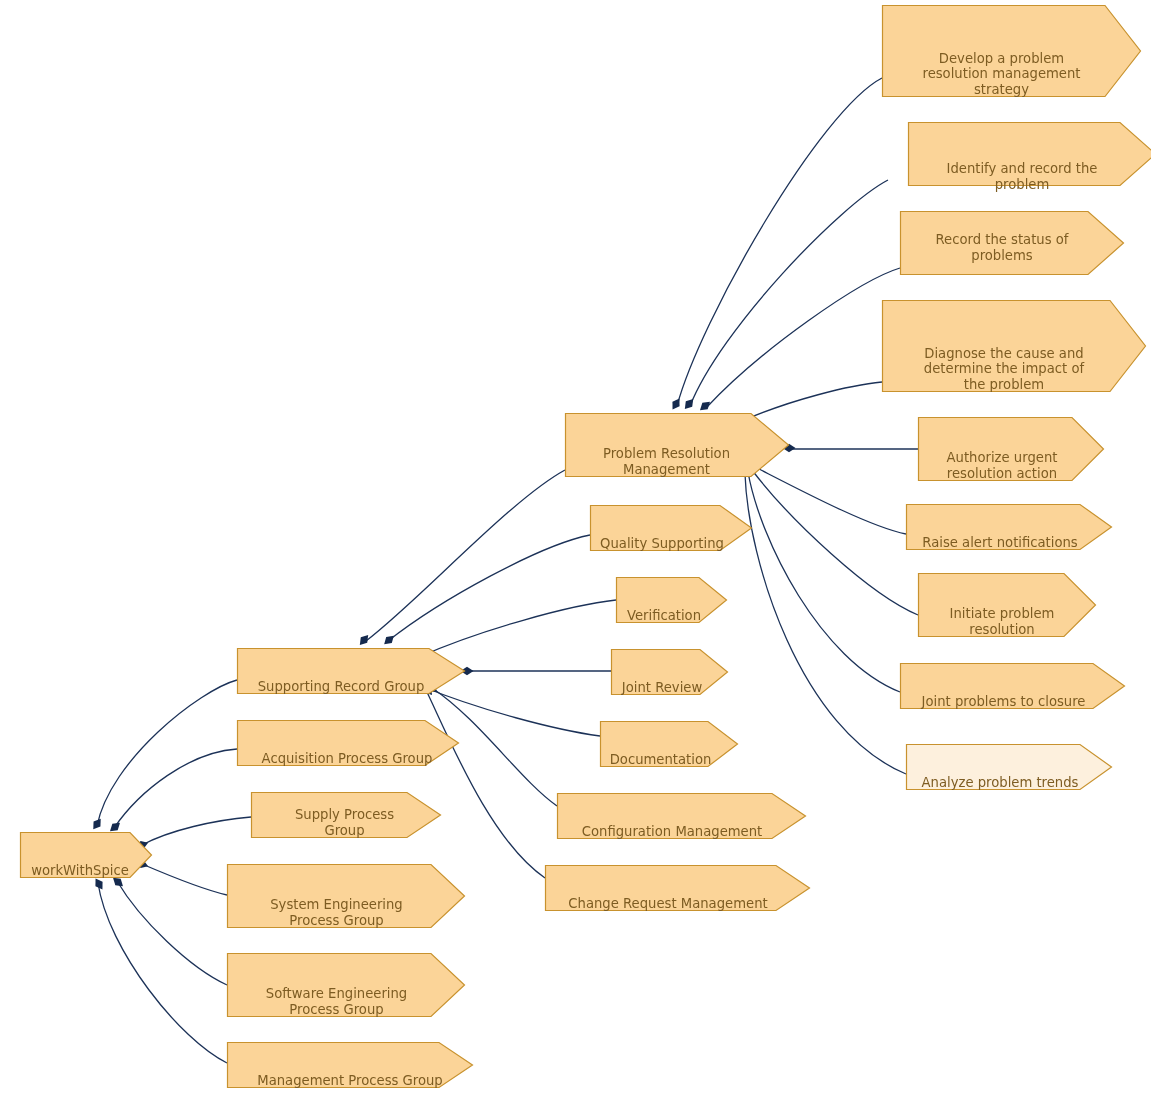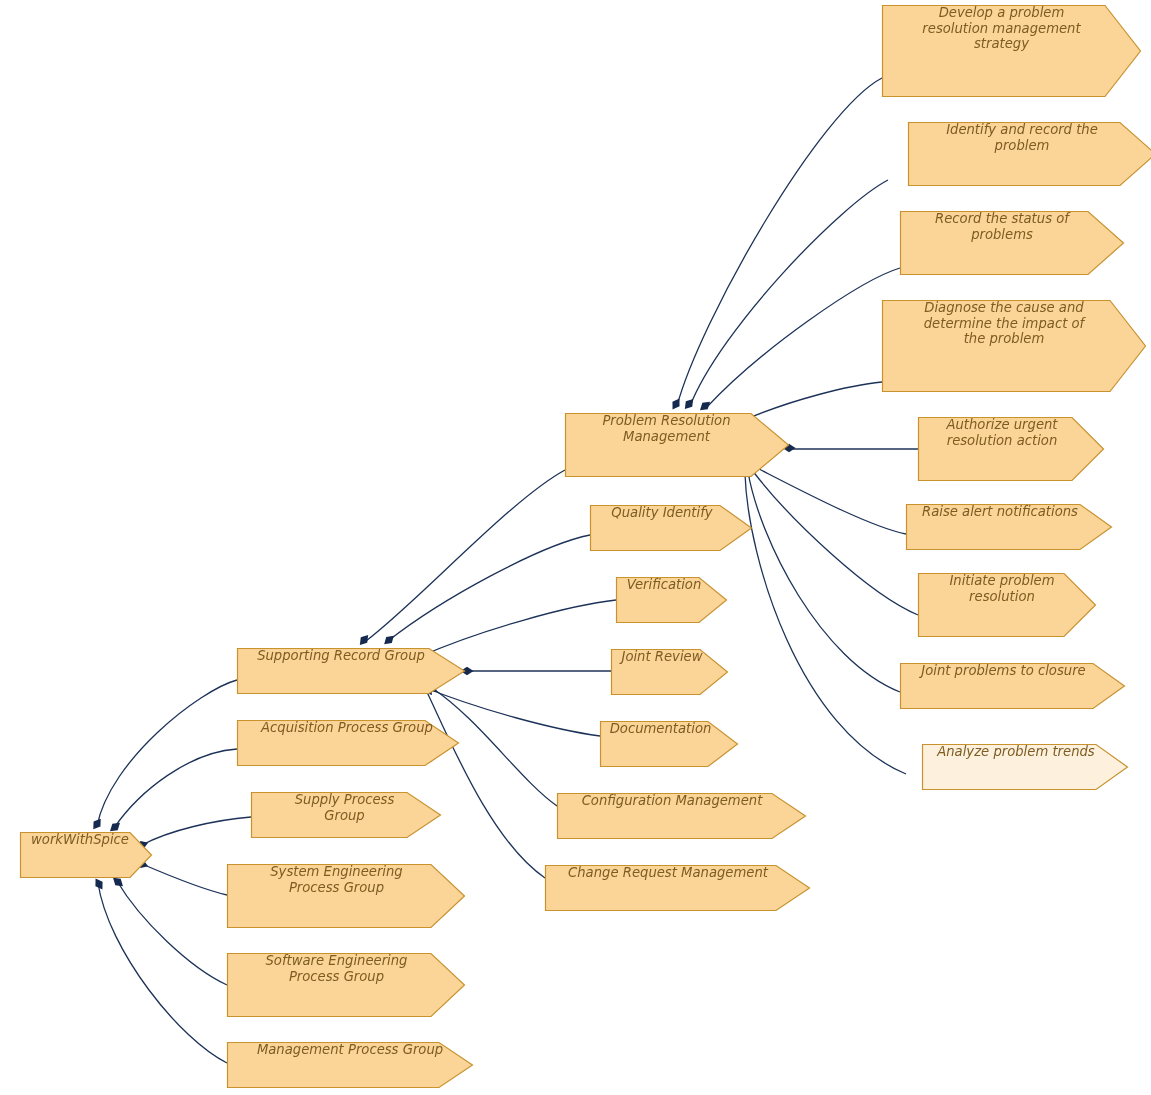--- a/index.html
+++ b/index.html
@@ -20,40 +20,38 @@
     left: 0;
     top: 0;
     width: 1151px;
     height: 1095px;
     pointer-events: none;
   }
   .node {
     position: absolute;
     box-sizing: border-box;
     display: flex;
-    align-items: flex-start;
+    align-items: flex-end;
     justify-content: center;
     text-align: center;
     color: #7d5c22;
     font-size: 13.2px;
     line-height: 15.5px;
     background: #fbd498;
     border: 1px solid #c8922e;
-    font-style: italic;
     
   }
   .node .label {
     display: block;
     white-space: pre-line;
     padding: 0 6px;
   }
   .node.faded {
     background: #fdf0dd;
     border-color: #c8922e;
-    margin-left: 16px;
   }
   
   .node.shape {
     background: transparent;
     border: none;
   }
   .node.shape > svg.outline {
     position: absolute;
     left: 0;
     top: 0;
@@ -155,21 +153,21 @@
       <div class="node shape" style="left: 237px; top: 648px; width: 228px; height: 46px;">
         <svg class="outline" width="228" height="46" viewBox="0 0 228 46">
           <polygon points="0.5,0.5 192,0.5 227.5,23 192,45.5 0.5,45.5" fill="#fbd498" stroke="#c8922e" stroke-width="1.2"></polygon>
         </svg>
         <span class="label" style="margin-right: 20px;">Supporting Record Group</span>
       </div>
       <div class="node shape" style="left: 590px; top: 505px; width: 162px; height: 46px;">
         <svg class="outline" width="162" height="46" viewBox="0 0 162 46">
           <polygon points="0.5,0.5 130,0.5 161.5,23 130,45.5 0.5,45.5" fill="#fbd498" stroke="#c8922e" stroke-width="1.2"></polygon>
         </svg>
-        <span class="label" style="margin-right: 18px;">Quality Identify</span>
+        <span class="label" style="margin-right: 18px;">Quality Supporting</span>
       </div>
       <div class="node shape" style="left: 616px; top: 577px; width: 111px; height: 46px;">
         <svg class="outline" width="111" height="46" viewBox="0 0 111 46">
           <polygon points="0.5,0.5 83,0.5 110.5,23 83,45.5 0.5,45.5" fill="#fbd498" stroke="#c8922e" stroke-width="1.2"></polygon>
         </svg>
         <span class="label" style="margin-right: 15px;">Verification</span>
       </div>
       <div class="node shape" style="left: 611px; top: 649px; width: 117px; height: 46px;">
         <svg class="outline" width="117" height="46" viewBox="0 0 117 46">
           <polygon points="0.5,0.5 89,0.5 116.5,23 89,45.5 0.5,45.5" fill="#fbd498" stroke="#c8922e" stroke-width="1.2"></polygon>

